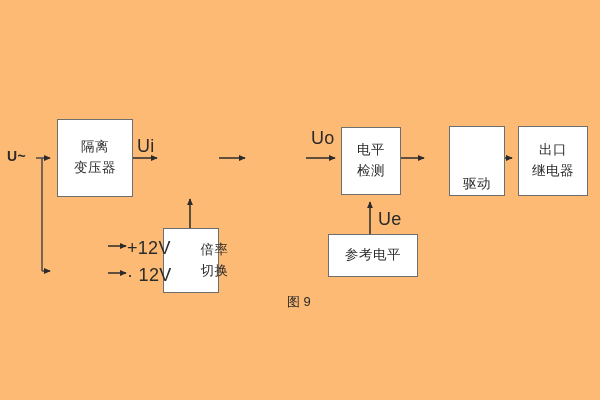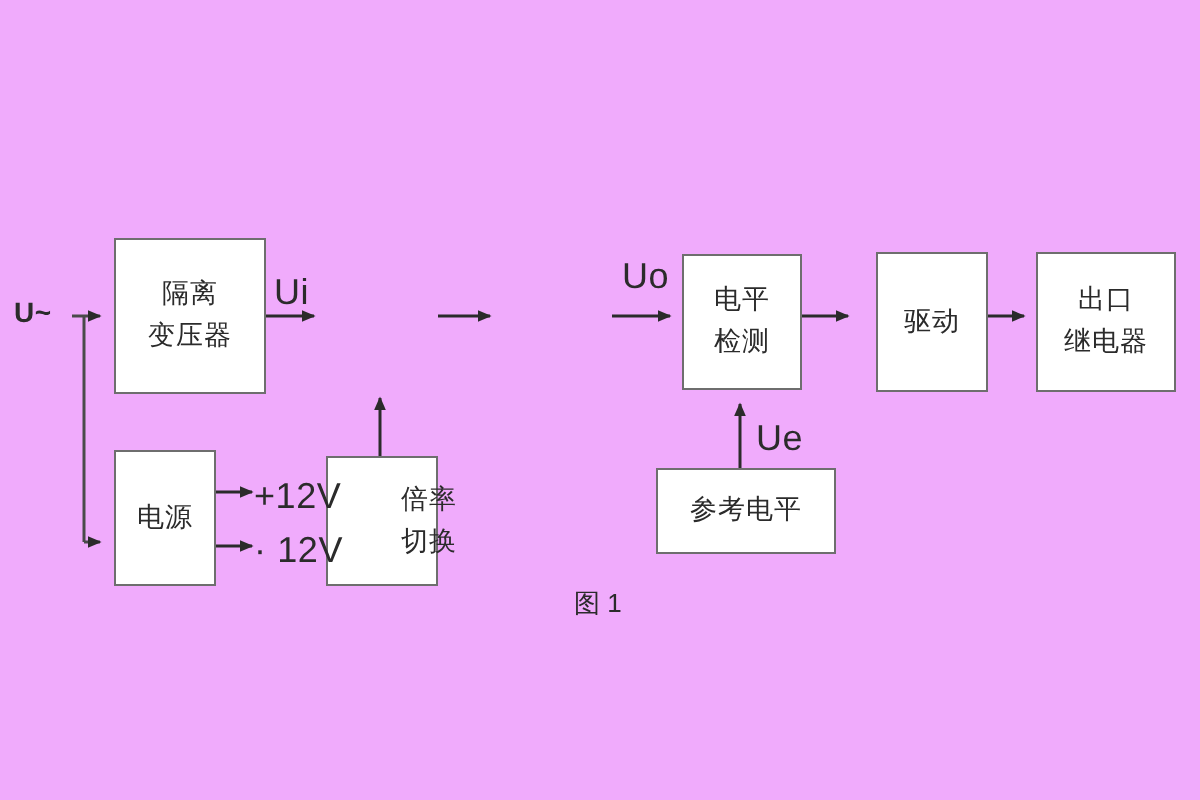--- a/index.html
+++ b/index.html
@@ -4,21 +4,21 @@
 <style>
   html, body {
     margin: 0;
     padding: 0;
     background: #ffffff;
   }
   #canvas {
     position: relative;
     width: 600px;
     height: 400px;
-    background: #f0abfc;
+    background: #fdba74;
     overflow: hidden;
     font-family: "Liberation Sans", "DejaVu Sans", sans-serif;
   }
   .box {
     position: absolute;
     box-sizing: border-box;
     border: 1.4px solid #6e6e6e;
     background: #ffffff;
     display: flex;
     flex-direction: column;
@@ -102,32 +102,29 @@
     <span class="ln">变压器</span>
   </div>
 
 
 
   <div class="box" style="left:341px; top:127px; width:60px; height:68px;">
     <span class="ln">电平</span>
     <span class="ln">检测</span>
   </div>
 
-  <div class="box" style="left:438px; top:126px; width:56px; height:70px;">
+  <div class="box" style="left:449px; top:126px; width:56px; height:70px;justify-content:flex-end;">
     <span class="ln">驱动</span>
   </div>
 
   <div class="box" style="left:518px; top:126px; width:70px; height:70px;">
     <span class="ln">出口</span>
     <span class="ln">继电器</span>
   </div>
 
-  <div class="box" style="left:57px; top:225px; width:51px; height:68px;">
-    <span class="ln">电源</span>
-  </div>
 
   <div class="box" style="left:163px; top:228px; width:56px; height:65px;padding-left:47px;">
     <span class="ln">倍率</span>
     <span class="ln">切换</span>
   </div>
 
   <div class="box" style="left:328px; top:234px; width:90px; height:43px;">
     <span class="ln">参考电平</span>
   </div>
 
@@ -136,15 +133,15 @@
   <span class="lbl" style="left:137px; top:136px;">Ui</span>
 
   <span class="lbl" style="left:311px; top:128px;">Uo</span>
 
   <span class="lbl" style="left:378px; top:209px;">Ue</span>
 
   <span class="lbl" style="left:127px; top:238px;">+12V</span>
 
   <span class="lbl" style="left:127px; top:265px;">· 12V</span>
 
-  <span class="caption" style="left:287px; top:293px;">图 1</span>
+  <span class="caption" style="left:287px; top:293px;">图 9</span>
 
 </div>
 
 </body></html>

